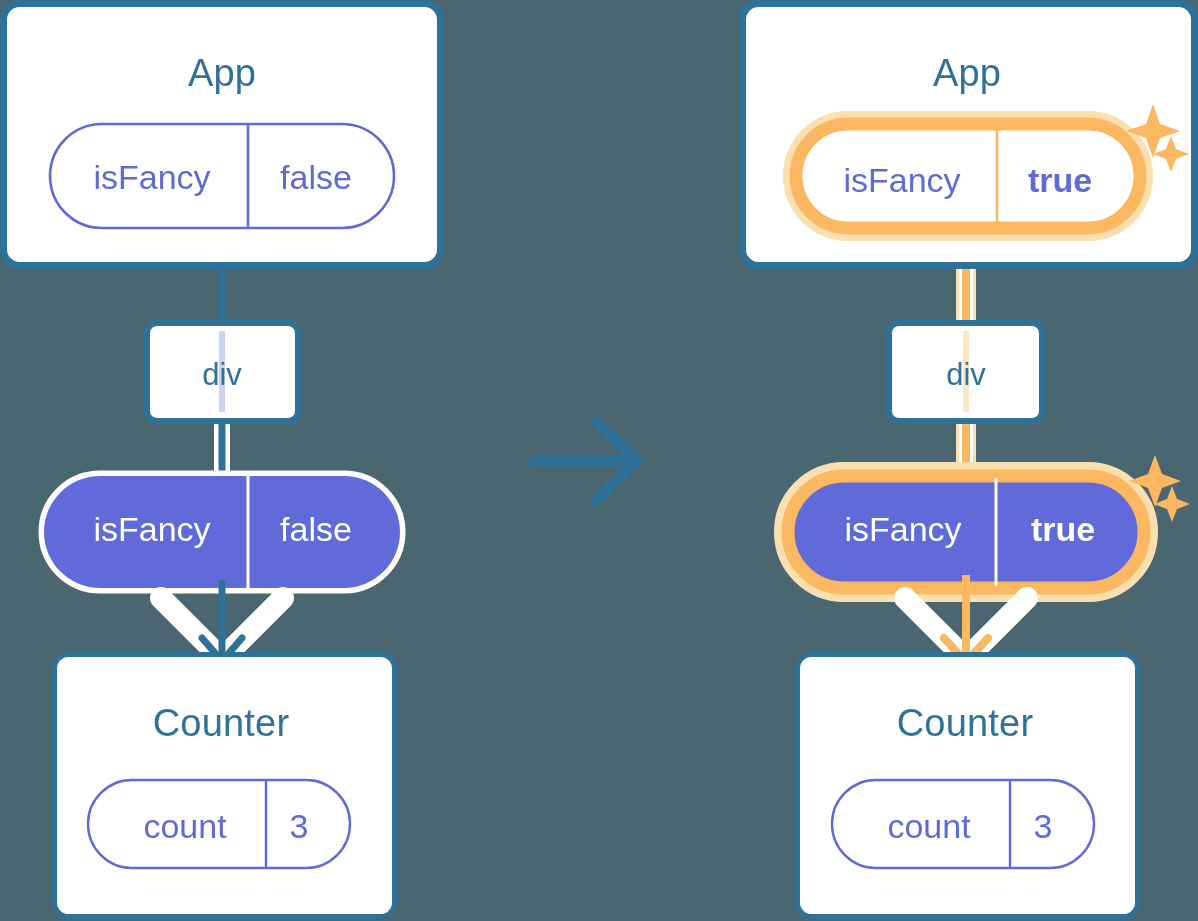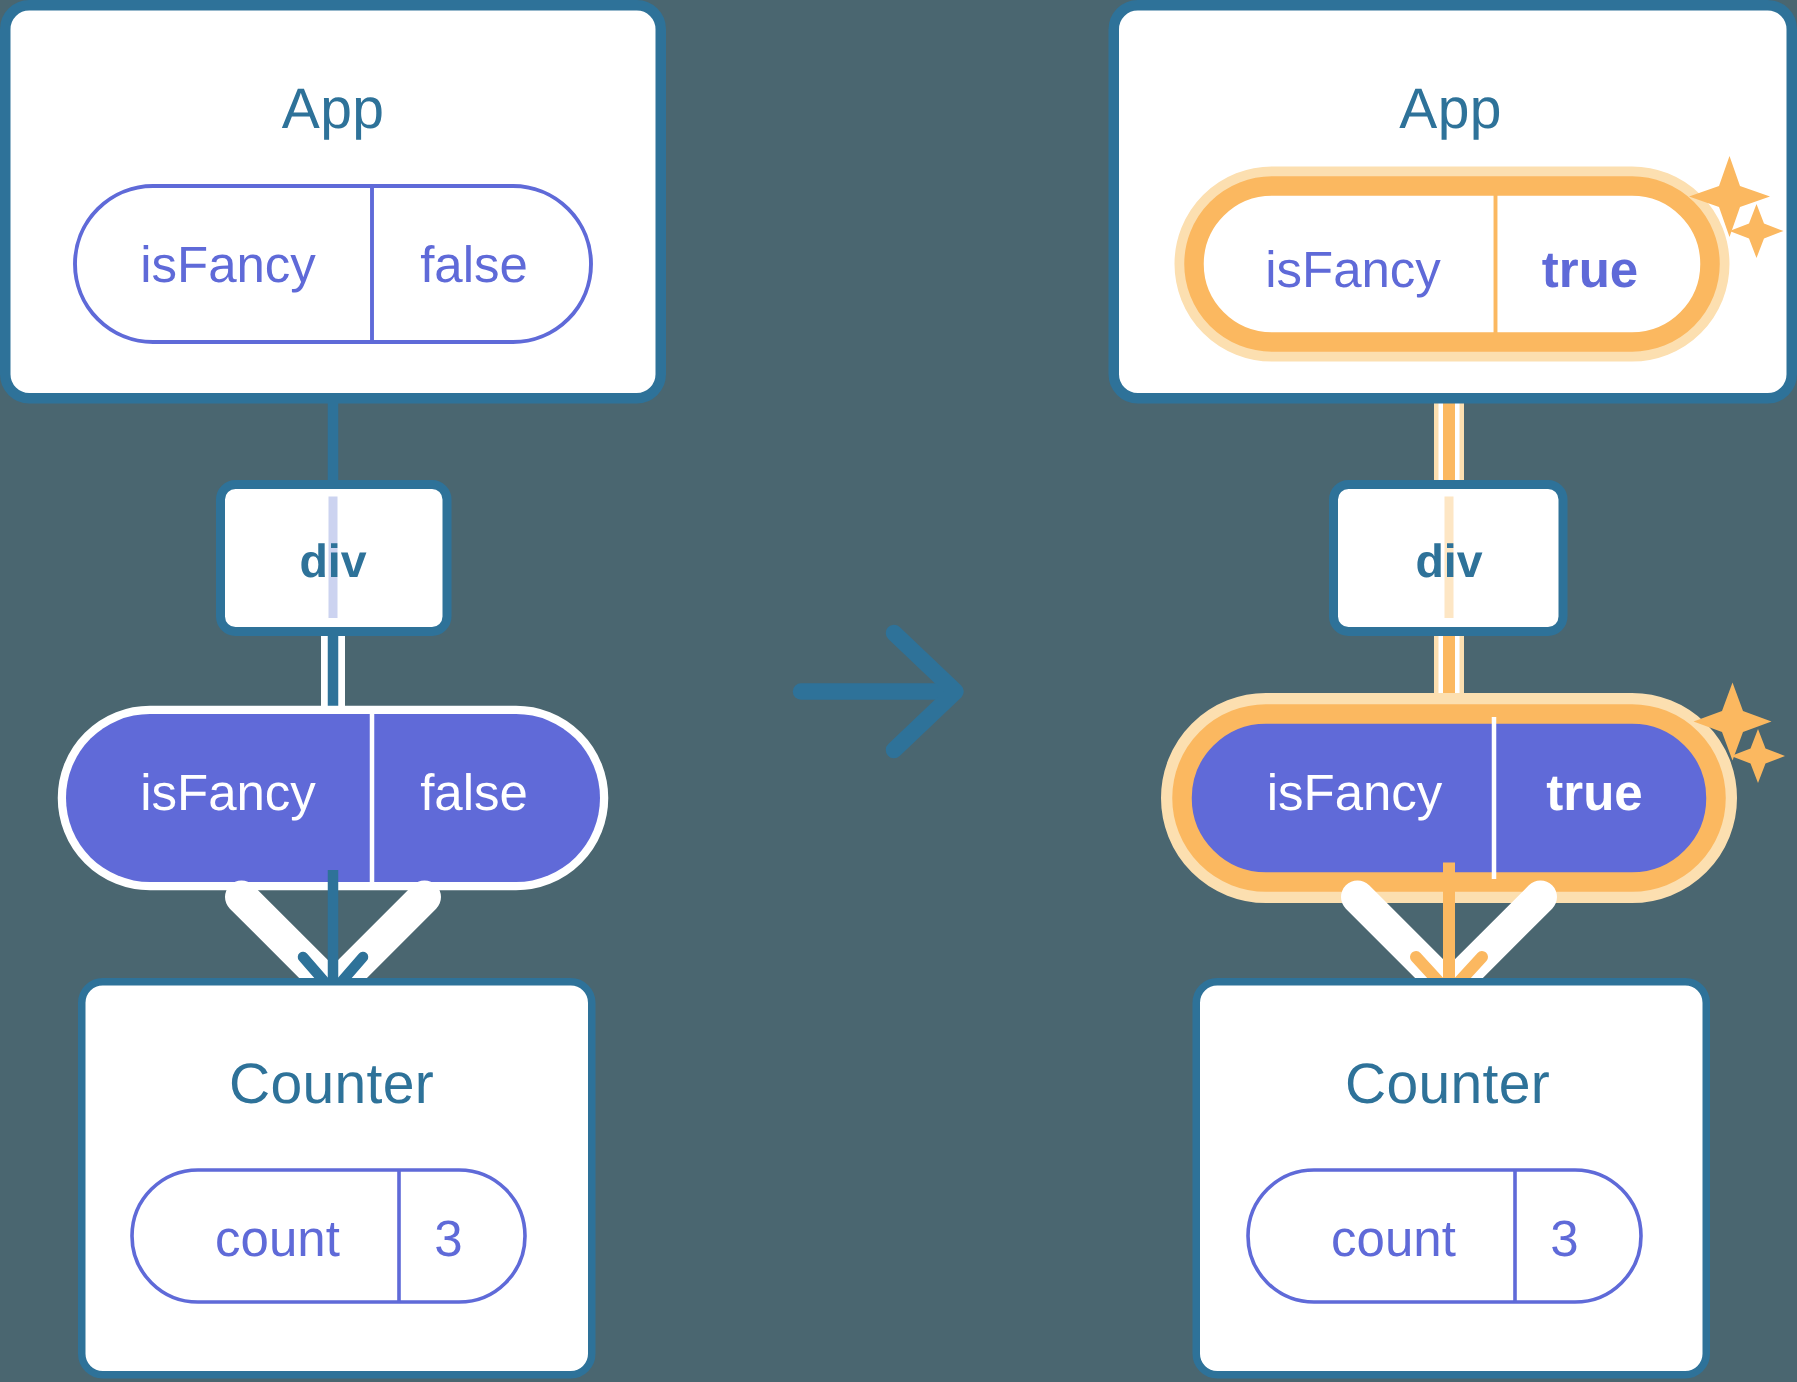--- a/index.html
+++ b/index.html
@@ -40,21 +40,21 @@
   }
   .comp-title {
     color: #2e7299;
     font-size: 38px;
     font-weight: 400;
     letter-spacing: 0.2px;
   }
   .div-label {
     color: #2e7299;
     font-size: 31px;
-    font-weight: 700;
+    font-weight: 400;
   }
   .pill-key-outline {
     color: #5f6ad8;
     font-size: 34px;
     font-weight: 400;
   }
   .pill-val-outline {
     color: #5f6ad8;
     font-size: 34px;
     font-weight: 400;

